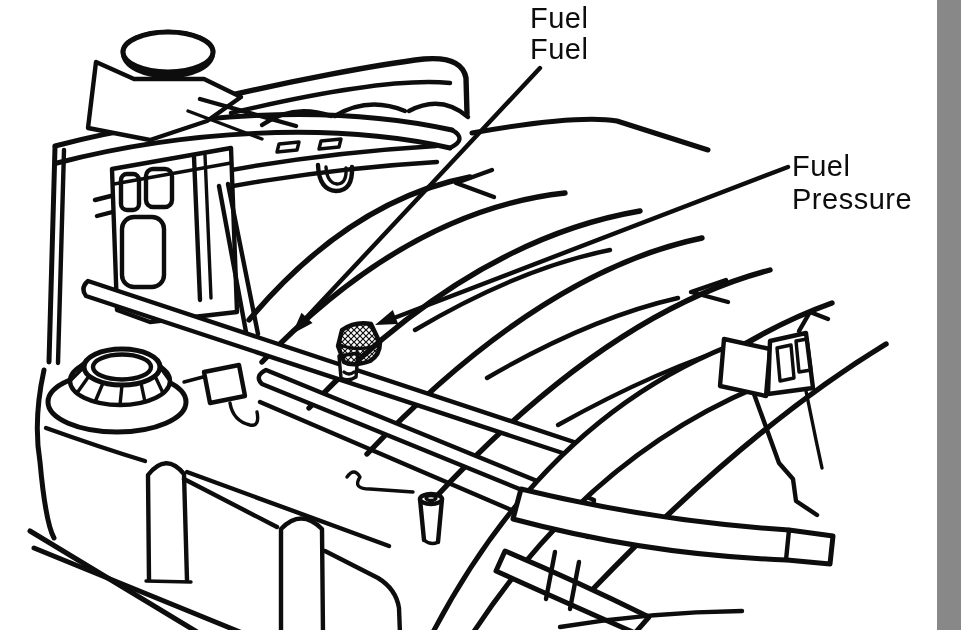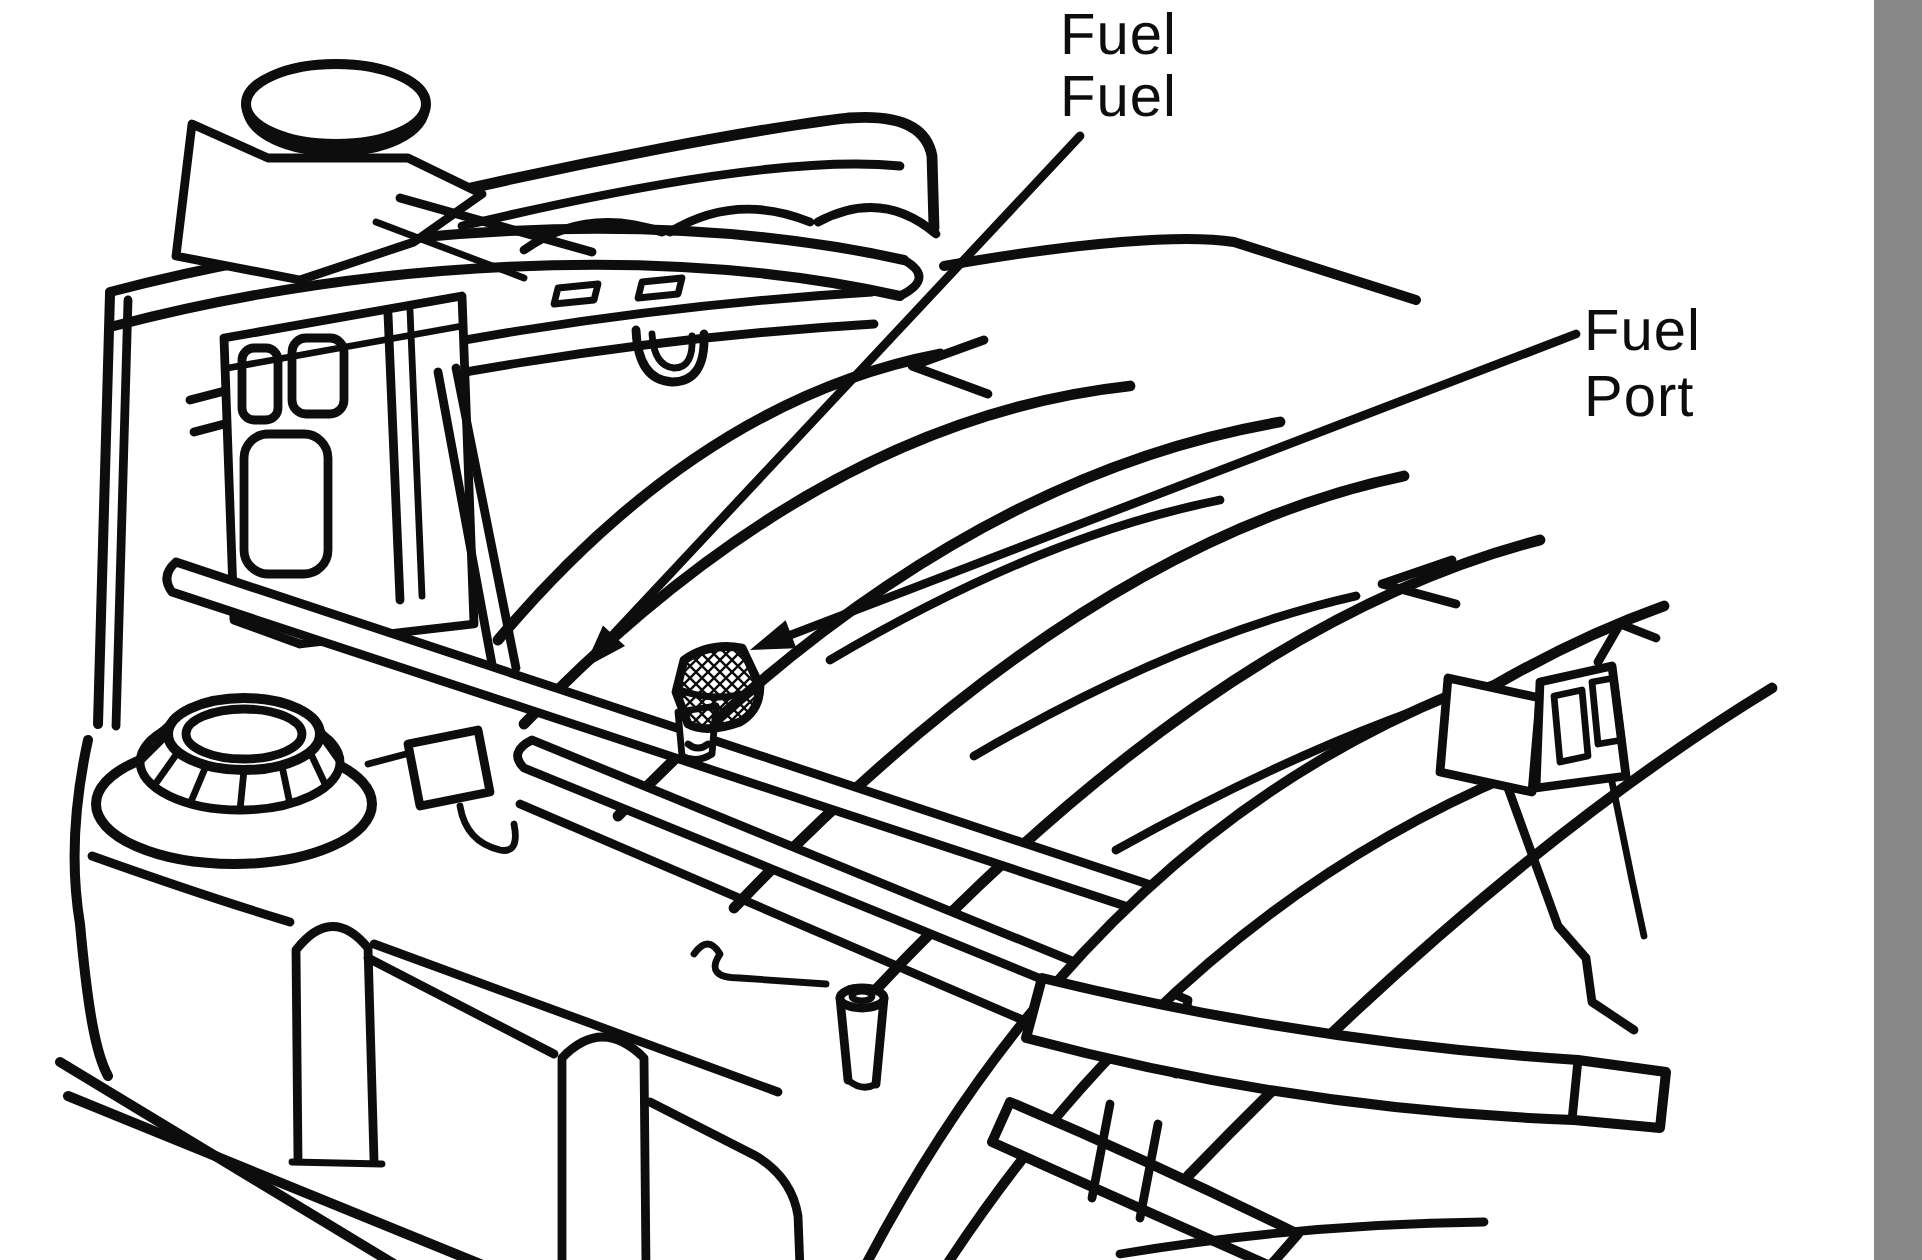--- a/index.html
+++ b/index.html
@@ -183,16 +183,16 @@
   </g>
 </svg>
 
 <div class="label" id="label-fuel-rail">
   <span>Fuel</span>
   <span>Fuel</span>
 </div>
 
 <div class="label" id="label-test-port">
   <span>Fuel</span>
-  <span>Port</span>
+  <span>Pressure</span>
 </div>
 
 </div>
 
 </body></html>

